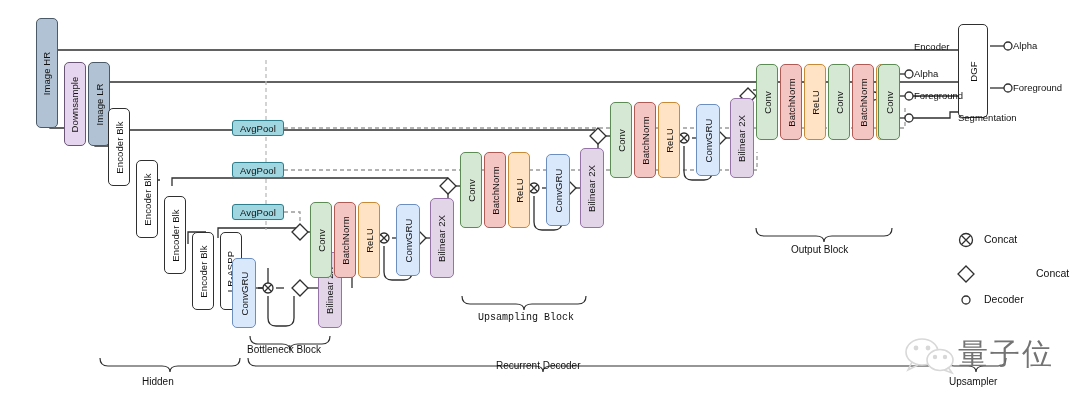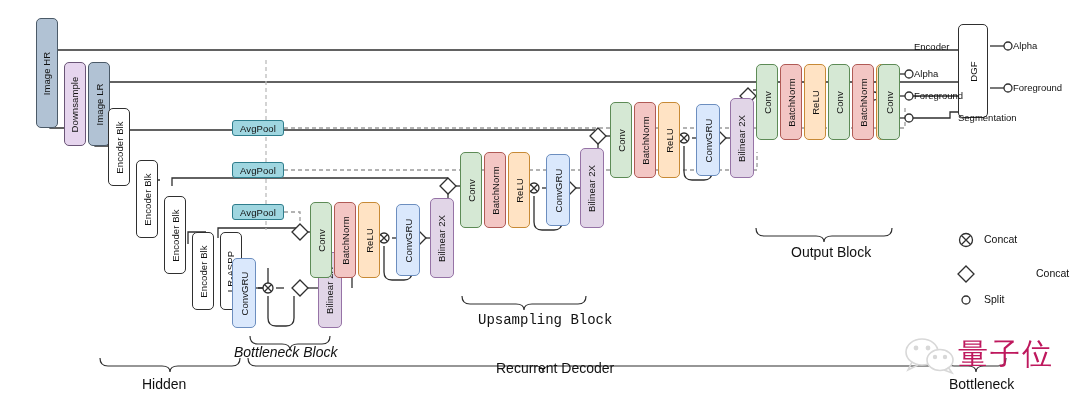--- a/index.html
+++ b/index.html
@@ -19,27 +19,27 @@
   .c-white {background:#ffffff;border-color:#2f2f2f;}
   .c-green {background:#d5e8d4;border-color:#5d8b56;}
   .c-red   {background:#f3c6c4;border-color:#b05a55;}
   .c-orange{background:#ffe3c4;border-color:#c78a36;}
   .c-blue  {background:#dae8fc;border-color:#6c8ebf;}
   .c-purple{background:#e1d5e7;border-color:#9673a6;}
   .c-teal  {background:#9fd6e0;border-color:#2e7d8c;border-radius:3px;}
 
   
   .lbl{position:absolute;font-size:9.5px;color:#111;white-space:nowrap;}
-  .lbl.big{font-size:14px;}
+  .lbl.big{font-size:10px;}
 
   
   .legend{position:absolute;font-size:10.5px;color:#111;white-space:nowrap;}
 
   
-  .wm{position:absolute;color:#be185d;font-size:30px;font-family:"DejaVu Sans",sans-serif;
+  .wm{position:absolute;color:#737373;font-size:30px;font-family:"DejaVu Sans",sans-serif;
       user-select:none;letter-spacing:2px;text-align:right;}
   .wm-bub{position:absolute;}
 </style>
 </head>
 <body>
 
 <div id="stage">
 
   <svg id="svg" viewBox="0 0 1080 401" xmlns="http://www.w3.org/2000/svg">
     <defs>
@@ -316,27 +316,27 @@
 
   <div class="lbl" style="left:914px;top:41px;">Encoder</div>
 
   <div class="lbl" style="left:914px;top:68px;">Alpha</div>
   <div class="lbl" style="left:914px;top:90px;">Foreground</div>
   <div class="lbl" style="left:914px;top:112px;margin-left:44px;">Segmentation</div>
 
   <div class="lbl" style="left:1013px;top:40px;">Alpha</div>
   <div class="lbl" style="left:1013px;top:82px;">Foreground</div>
 
-  <div class="lbl big" style="left:234px;top:344px;font-style:italic;">Bottleneck Block</div>
+  <div class="lbl big" style="left:247px;top:344px;">Bottleneck Block</div>
   <div class="lbl big" style="left:478px;top:312px;font-family:Liberation Mono, monospace;">Upsampling Block</div>
   <div class="lbl big" style="left:791px;top:244px;">Output Block</div>
 
   <div class="lbl big" style="left:142px;top:376px;">Hidden</div>
   <div class="lbl big" style="left:496px;top:360px;">Recurrent Decoder</div>
-  <div class="lbl big" style="left:949px;top:376px;">Bottleneck</div>
+  <div class="lbl big" style="left:949px;top:376px;">Upsampler</div>
 
   <div class="legend" style="left:984px;top:233px;">Concat</div>
   <div class="legend" style="left:1036px;top:267px;">Concat</div>
-  <div class="legend" style="left:984px;top:293px;">Split</div>
+  <div class="legend" style="left:984px;top:293px;">Decoder</div>
 
   <div class="wm" style="left:958px;top:334px;">量子位</div>
 
 </div>
 
 </body></html>

